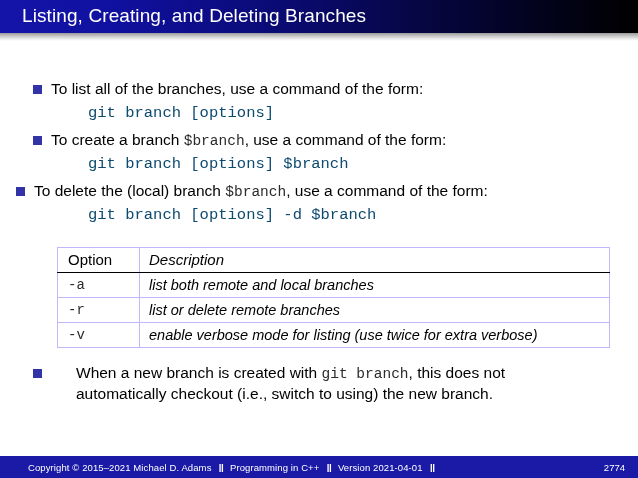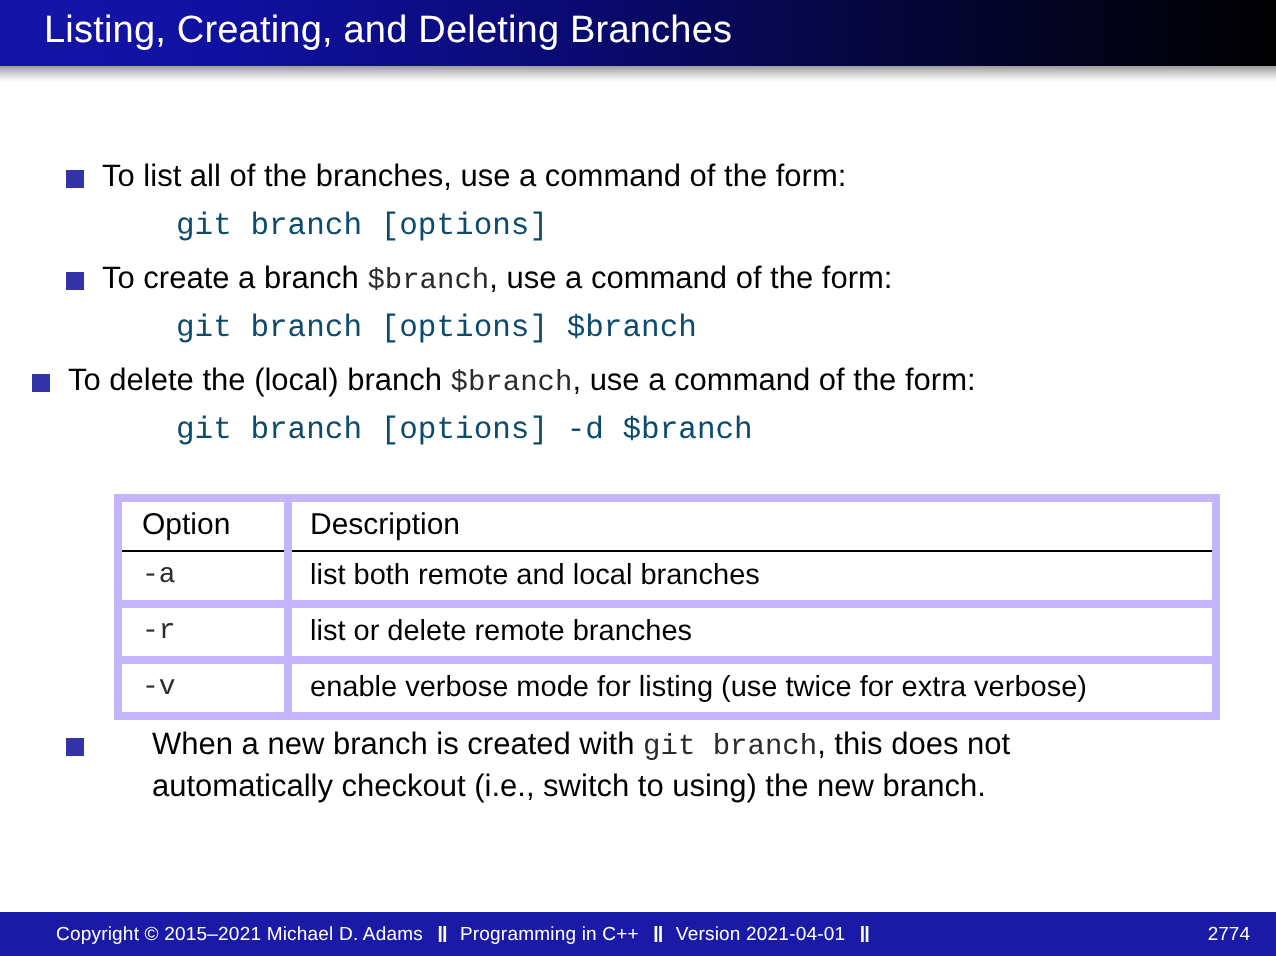--- a/index.html
+++ b/index.html
@@ -89,32 +89,33 @@
   .opt-table {
     position: absolute;
     left: 57px;
     top: 206px;
     width: 553px;
     border-collapse: collapse;
     font-size: 14.5px;
     background: #ffffff;
   }
   .opt-table td, .opt-table th {
-    border: 4px solid #c4b5fd;
+    border: 1px solid #c4b5fd;
     padding: 2px 0 3px 0;
     text-align: left;
     font-weight: normal;
     height: 19px;
   }
   .opt-table .c-opt {
     width: 71px;
     padding-left: 10px;
   }
   .opt-table .c-desc {
     padding-left: 9px;
+    font-style: italic;
   }
   .opt-table thead th {
     font-family: "Liberation Sans", sans-serif;
     font-size: 15px;
     border-bottom: 1px solid #000;
   }
   .opt-table tbody tr:first-child td {
     border-top: 1px solid #000;
   }
   .opt-table td.c-opt.mono-cell {

